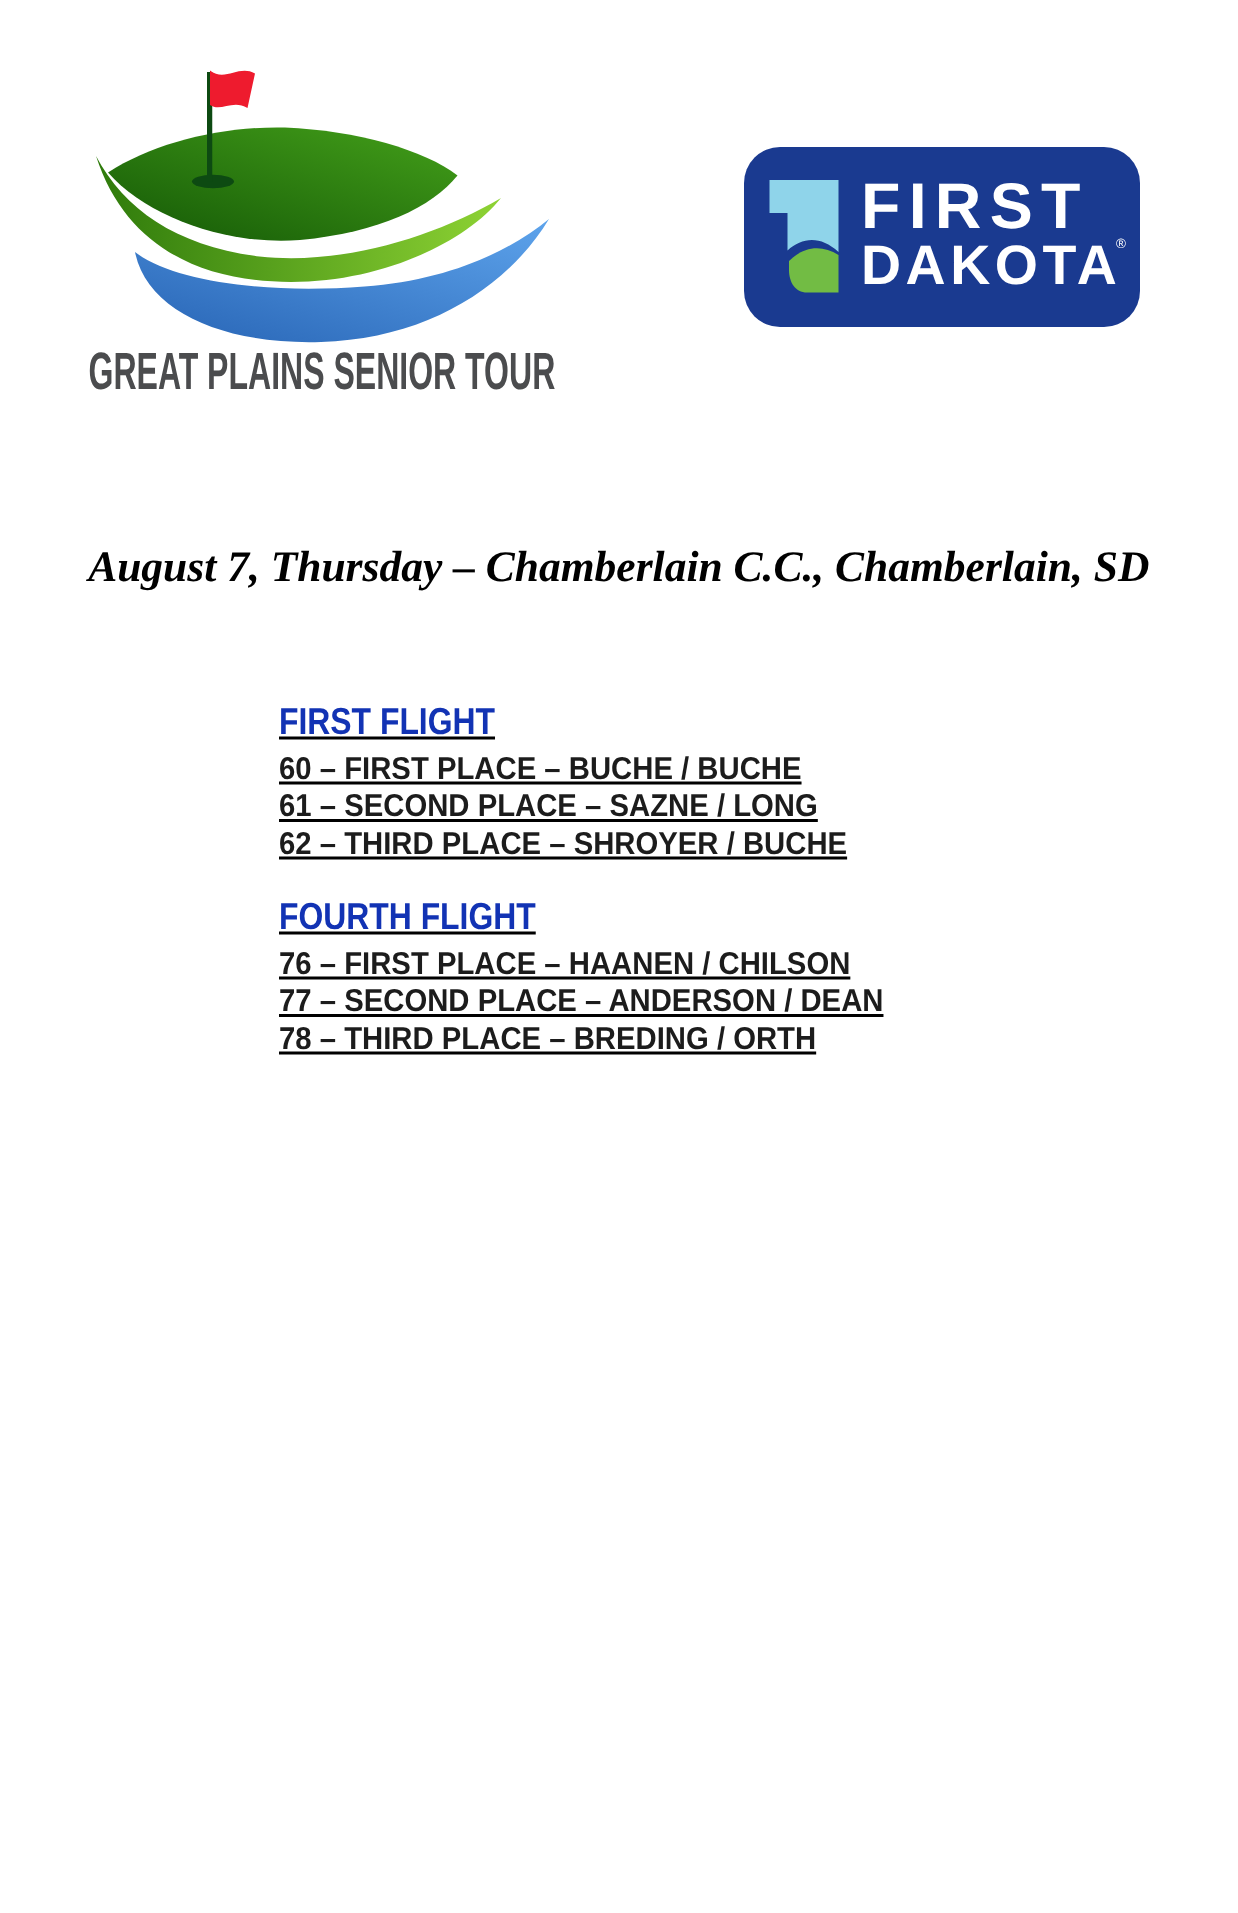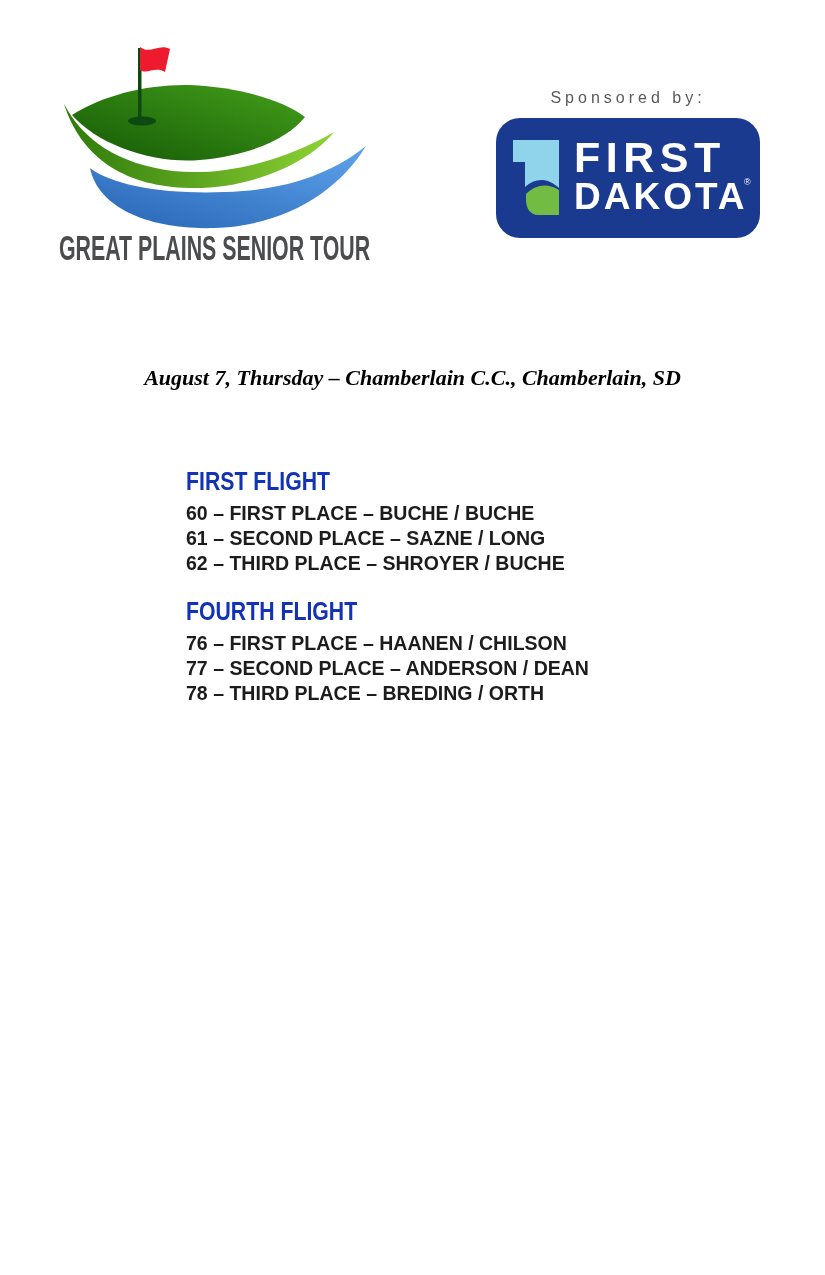--- a/index.html
+++ b/index.html
@@ -29,27 +29,27 @@
     letter-spacing: 4px; color: #58595b;
   }
   .dakota-svg { display: block; margin: 9px auto 0; width: 266px; height: 122px; }
 
   
   .event-heading {
     left: 0; top: 363px; width: 825px;
     text-align: center;
     font-family: "Liberation Serif", serif;
     font-style: italic; font-weight: bold;
-    font-size: 22px; line-height: 30px;
+    font-size: 29px; line-height: 30px;
     color: #000000;
   }
 
   
   .results { left: 186px; top: 469px; width: 560px; }
-  .flight { margin: 0 0 24px 0; }
+  .flight { margin: 0 0 24px 0; text-decoration: underline; }
   .flight-title {
     color: #1233b4;
     font-weight: bold; font-size: 25px; line-height: 25px;
     margin: 0 0 6px 0; white-space: nowrap;
     transform: scaleX(0.85); transform-origin: left top;
   }
   .result {
     color: #1c1c1c;
     font-weight: bold; font-size: 21px; line-height: 25px;
     white-space: pre;
@@ -90,21 +90,20 @@
     <rect x="80" y="8" width="3.5" height="73" fill="#0d4a12"></rect>
   </g>
   <g>
     <path d="M82,7 C92,15 101,3 112,9 L107,32 C97,26 89,35 82,30 Z" fill="#ee1b2e"></path>
   </g>
 </svg>
 
 <div class="abs wordmark">GREAT PLAINS SENIOR TOUR</div>
 
 <div class="abs sponsor">
-  <div class="sponsor-label">Sponsored by:</div>
   <svg class="dakota-svg" viewBox="0 0 266 122">
     <rect x="1" y="1" width="264" height="120" rx="24" fill="#1a3a90"></rect>
     <path d="M18,23 H64 V71 C52,60 40,61 30,70 L30,45 H18 Z" fill="#8fd4ea"></path>
     <path d="M31,77 C41,67 53,66 64,73 L64,98 L43,98 C35,98 31,91 31,83 Z" fill="#72bc44"></path>
     <text x="79" y="55" font-size="43" font-weight="bold" letter-spacing="5.5" fill="#ffffff" font-family="Liberation Sans, sans-serif">FIRST</text>
     <text x="79" y="92" font-size="37" font-weight="bold" letter-spacing="3" fill="#ffffff" font-family="Liberation Sans, sans-serif">DAKOTA</text>
     <text x="249" y="68" font-size="9" fill="#ffffff" font-family="Liberation Sans, sans-serif">®</text>
   </svg>
 </div>
 

